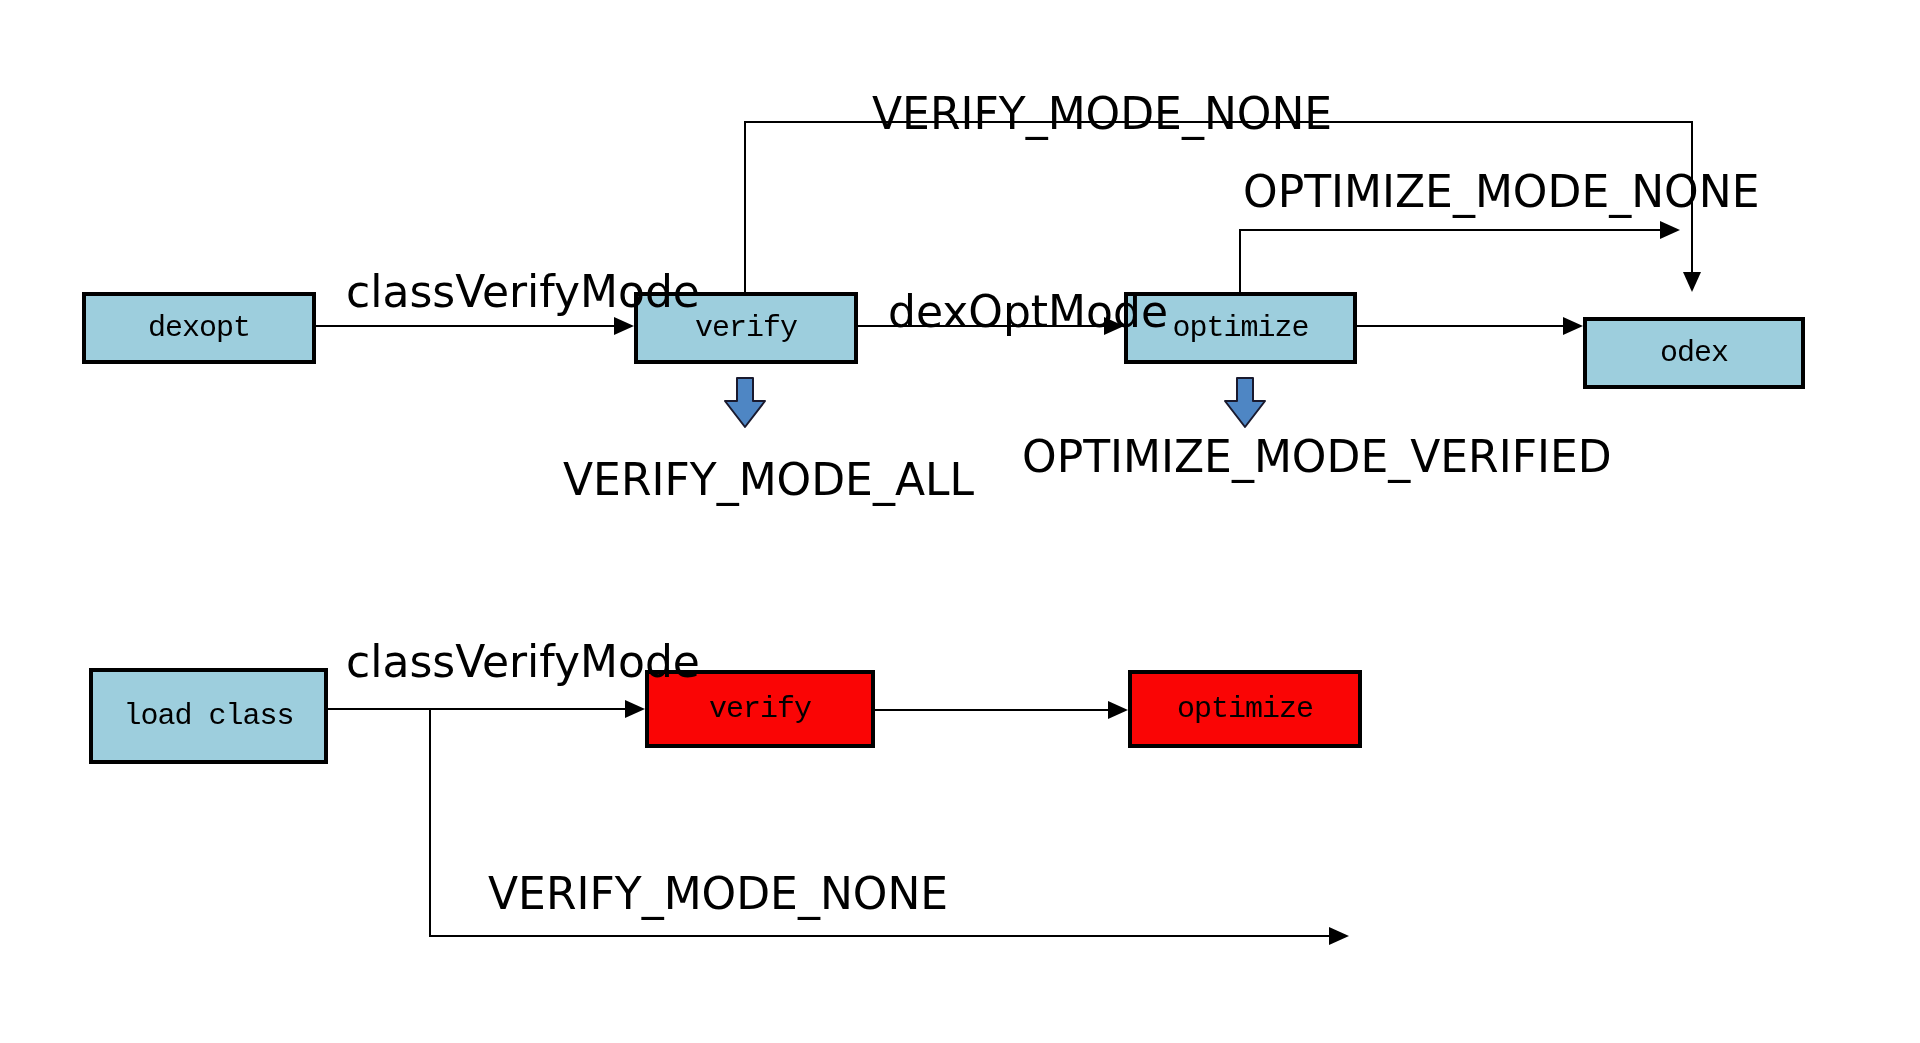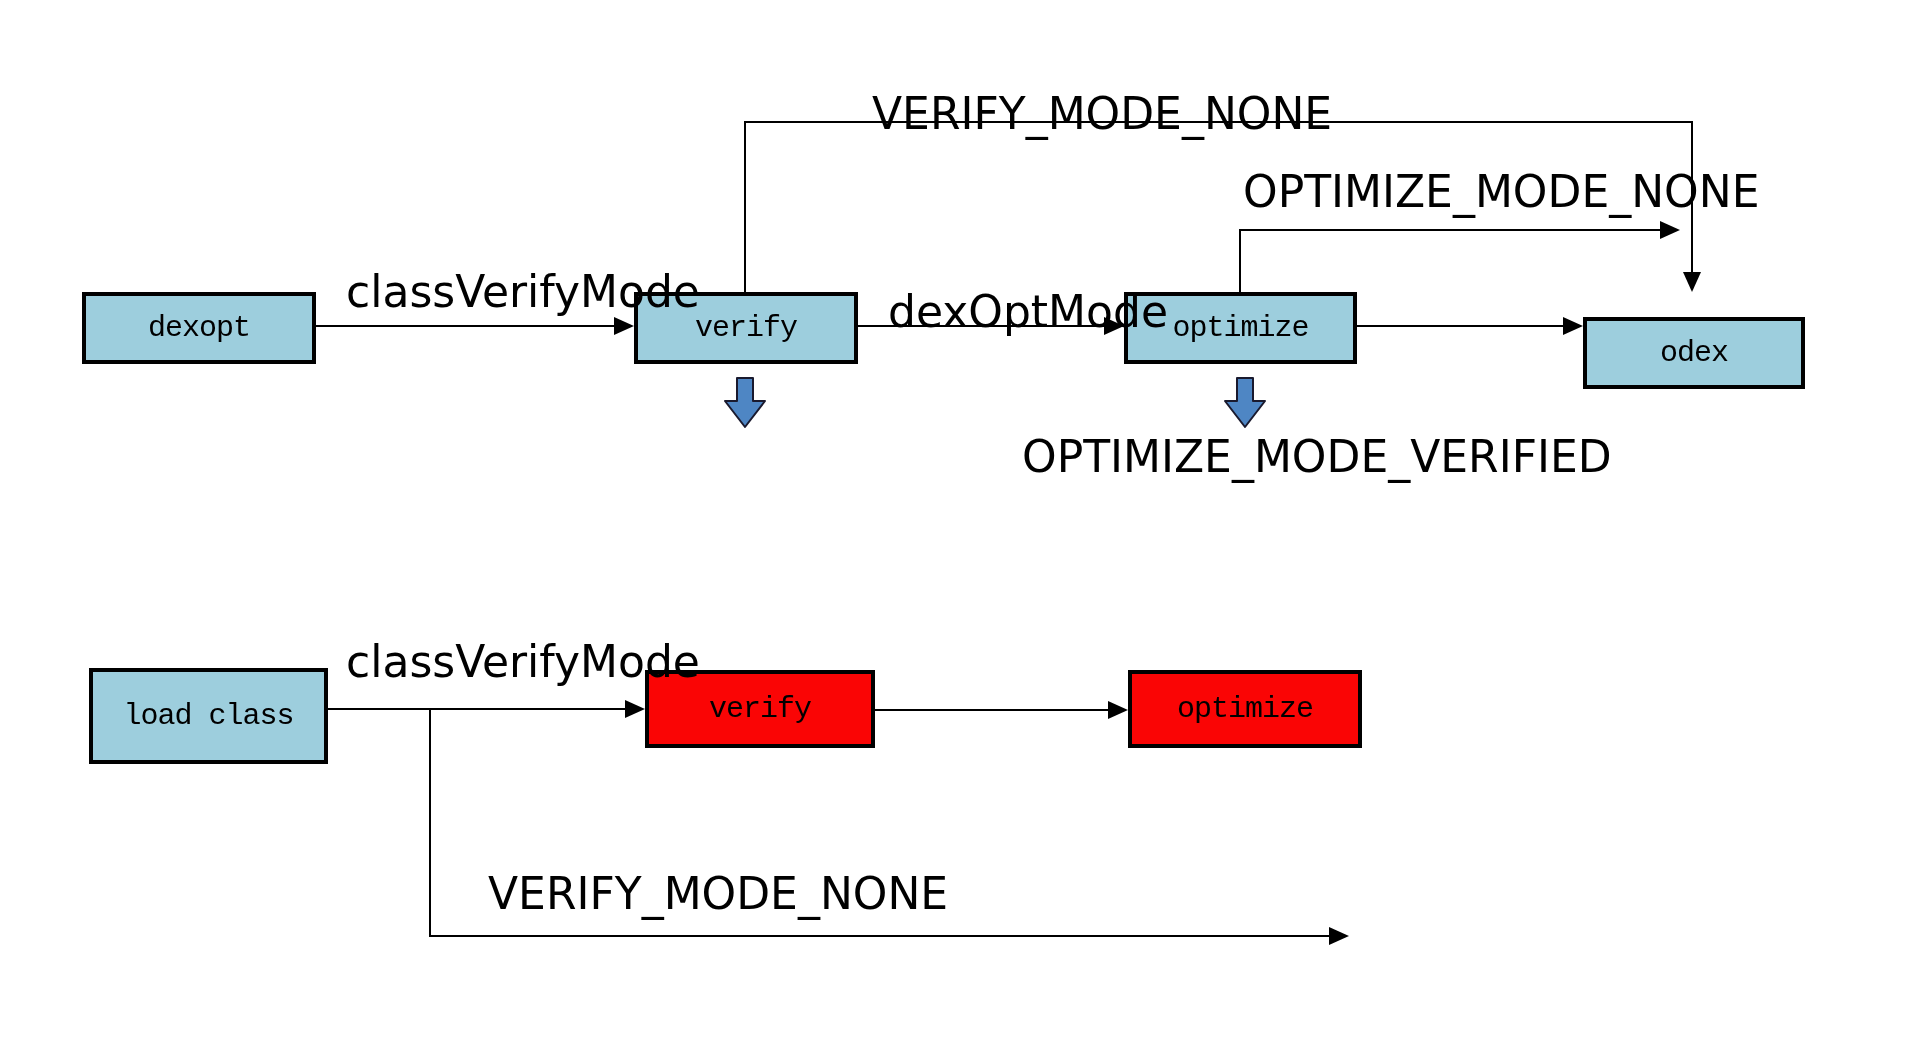--- a/index.html
+++ b/index.html
@@ -80,20 +80,21 @@
   <div class="ah-right" style="left:1660px;top:221px;"></div>
   <div class="lbl" style="left:1243px;top:166px;">OPTIMIZE_MODE_NONE</div>
 
   <svg class="fat-arrow" style="left:723px;top:377px;" viewBox="0 0 44 52">
     <polygon points="14,1 30,1 30,24 42,24 22,50 2,24 14,24" style="fill:var(--arrow-fill-blue);stroke:#1a1a2e;stroke-width:2;stroke-linejoin:round;"></polygon>
   </svg>
   <svg class="fat-arrow" style="left:1223px;top:377px;" viewBox="0 0 44 52">
     <polygon points="14,1 30,1 30,24 42,24 22,50 2,24 14,24" style="fill:var(--arrow-fill-blue);stroke:#1a1a2e;stroke-width:2;stroke-linejoin:round;"></polygon>
   </svg>
 
+  <div class="lbl" style="left:563px;top:454px;">VERIFY_MODE_ALL</div>
   <div class="lbl" style="left:1022px;top:431px;">OPTIMIZE_MODE_VERIFIED</div>
 
   <div class="node blue" style="left:89px;top:668px;width:239px;height:96px;">
     <span>load class</span>
   </div>
   <div class="node red" style="left:645px;top:670px;width:230px;height:78px;">
     <span>verify</span>
   </div>
   <div class="node red" style="left:1128px;top:670px;width:234px;height:78px;">
     <span>optimize</span>

